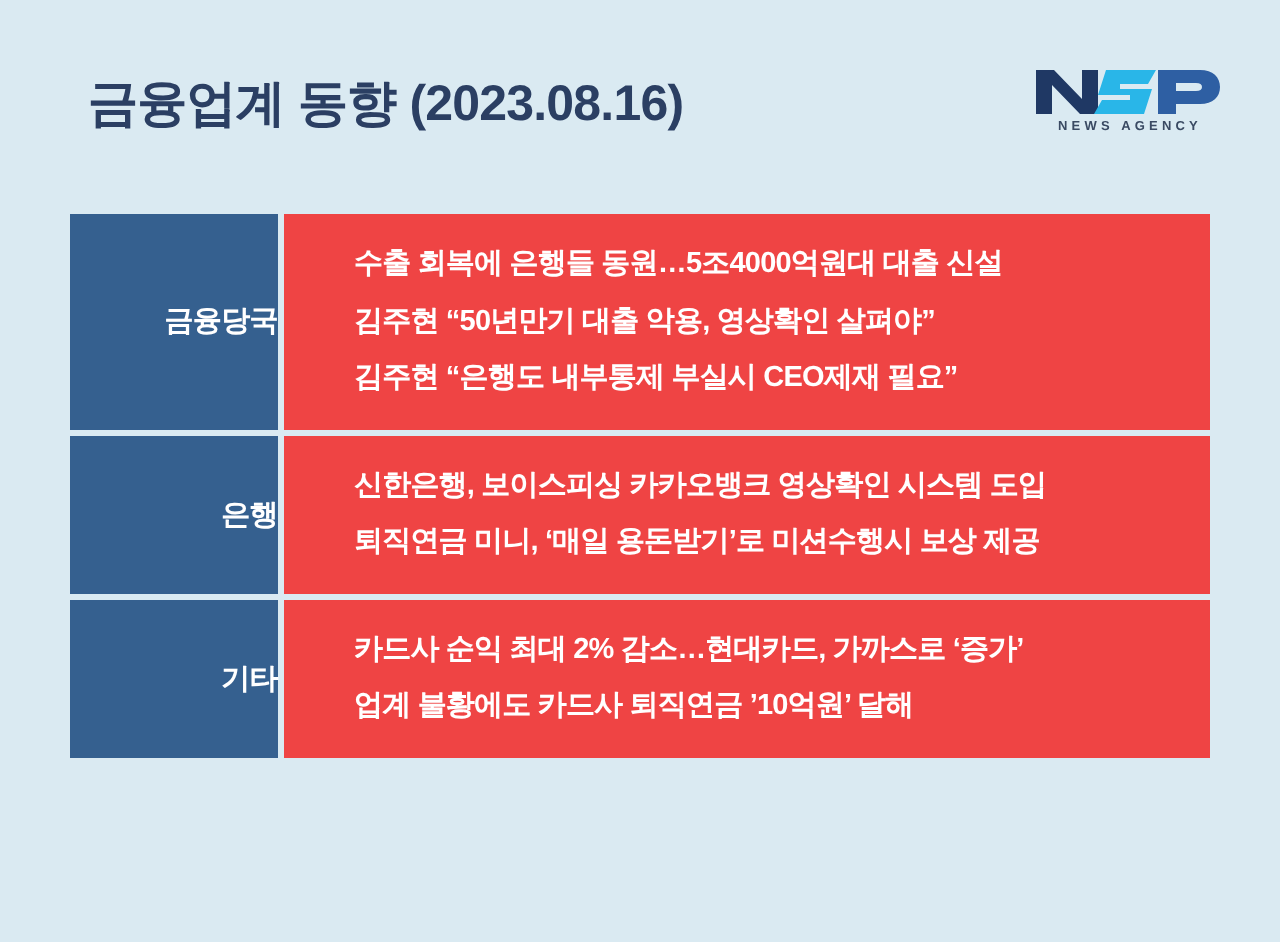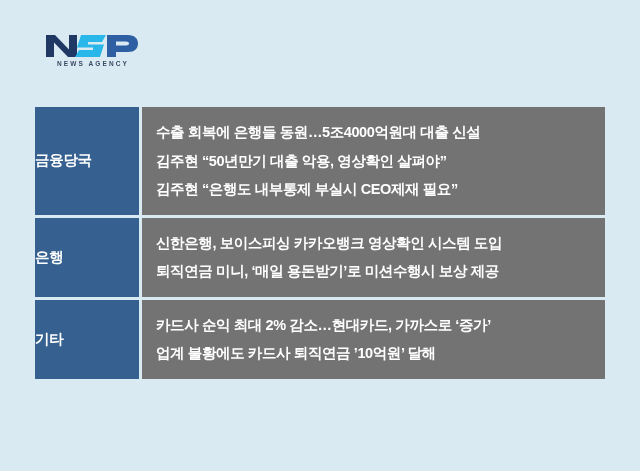--- a/index.html
+++ b/index.html
@@ -68,42 +68,43 @@
   }
   .news-table tr.news-row > td {
     vertical-align: middle;
   }
   .cat-cell {
     width: 104px;
     background: #35608f;
     color: #ffffff;
     font-size: 14.5px;
     font-weight: bold;
-    text-align: left;
+    text-align: right;
     letter-spacing: -0.3px;
     padding: 0;
   }
   .items-cell {
-    background: #737373;
-    padding: 11px 0 11px 14px;
+    background: #ef4444;
+    padding: 11px 0 11px 35px;
   }
   .news-item {
     color: #ffffff;
     font-size: 14.5px;
     font-weight: bold;
     letter-spacing: -0.4px;
     line-height: 1.0;
     padding: 7px 0 7px 0;
     white-space: nowrap;
   }
 </style>
 </head>
 <body>
 
 <div class="header">
+  <div class="page-title">금융업계 동향 (2023.08.16)</div>
 
   <div class="logo">
     <svg class="logo-mark" width="96" height="26" viewBox="0 0 96 26" xmlns="http://www.w3.org/2000/svg">
 
       <path d="M2 2 L11 2 L25 16.5 L25 2 L33 2 L33 24 L24 24 L10 9.5 L10 24 L2 24 Z" fill="#1f3864"></path>
 
       <path d="M37 2 L62 2 L58 9 L44 9 L44 11.5 L60 11.5 L56 24 L31 24 L35 17 L49 17 L49 14.5 L33 14.5 Z" fill="#29b6e8"></path>
 
       <path d="M63 2 L84 2 C90.5 2 94 5.5 94 10.5 C94 15.5 90.5 19 84 19 L72 19 L72 24 L63 24 Z M72 8.5 L72 12.5 L82 12.5 C84 12.5 85 11.8 85 10.5 C85 9.2 84 8.5 82 8.5 Z" fill="#2e5fa3"></path>
     </svg>

